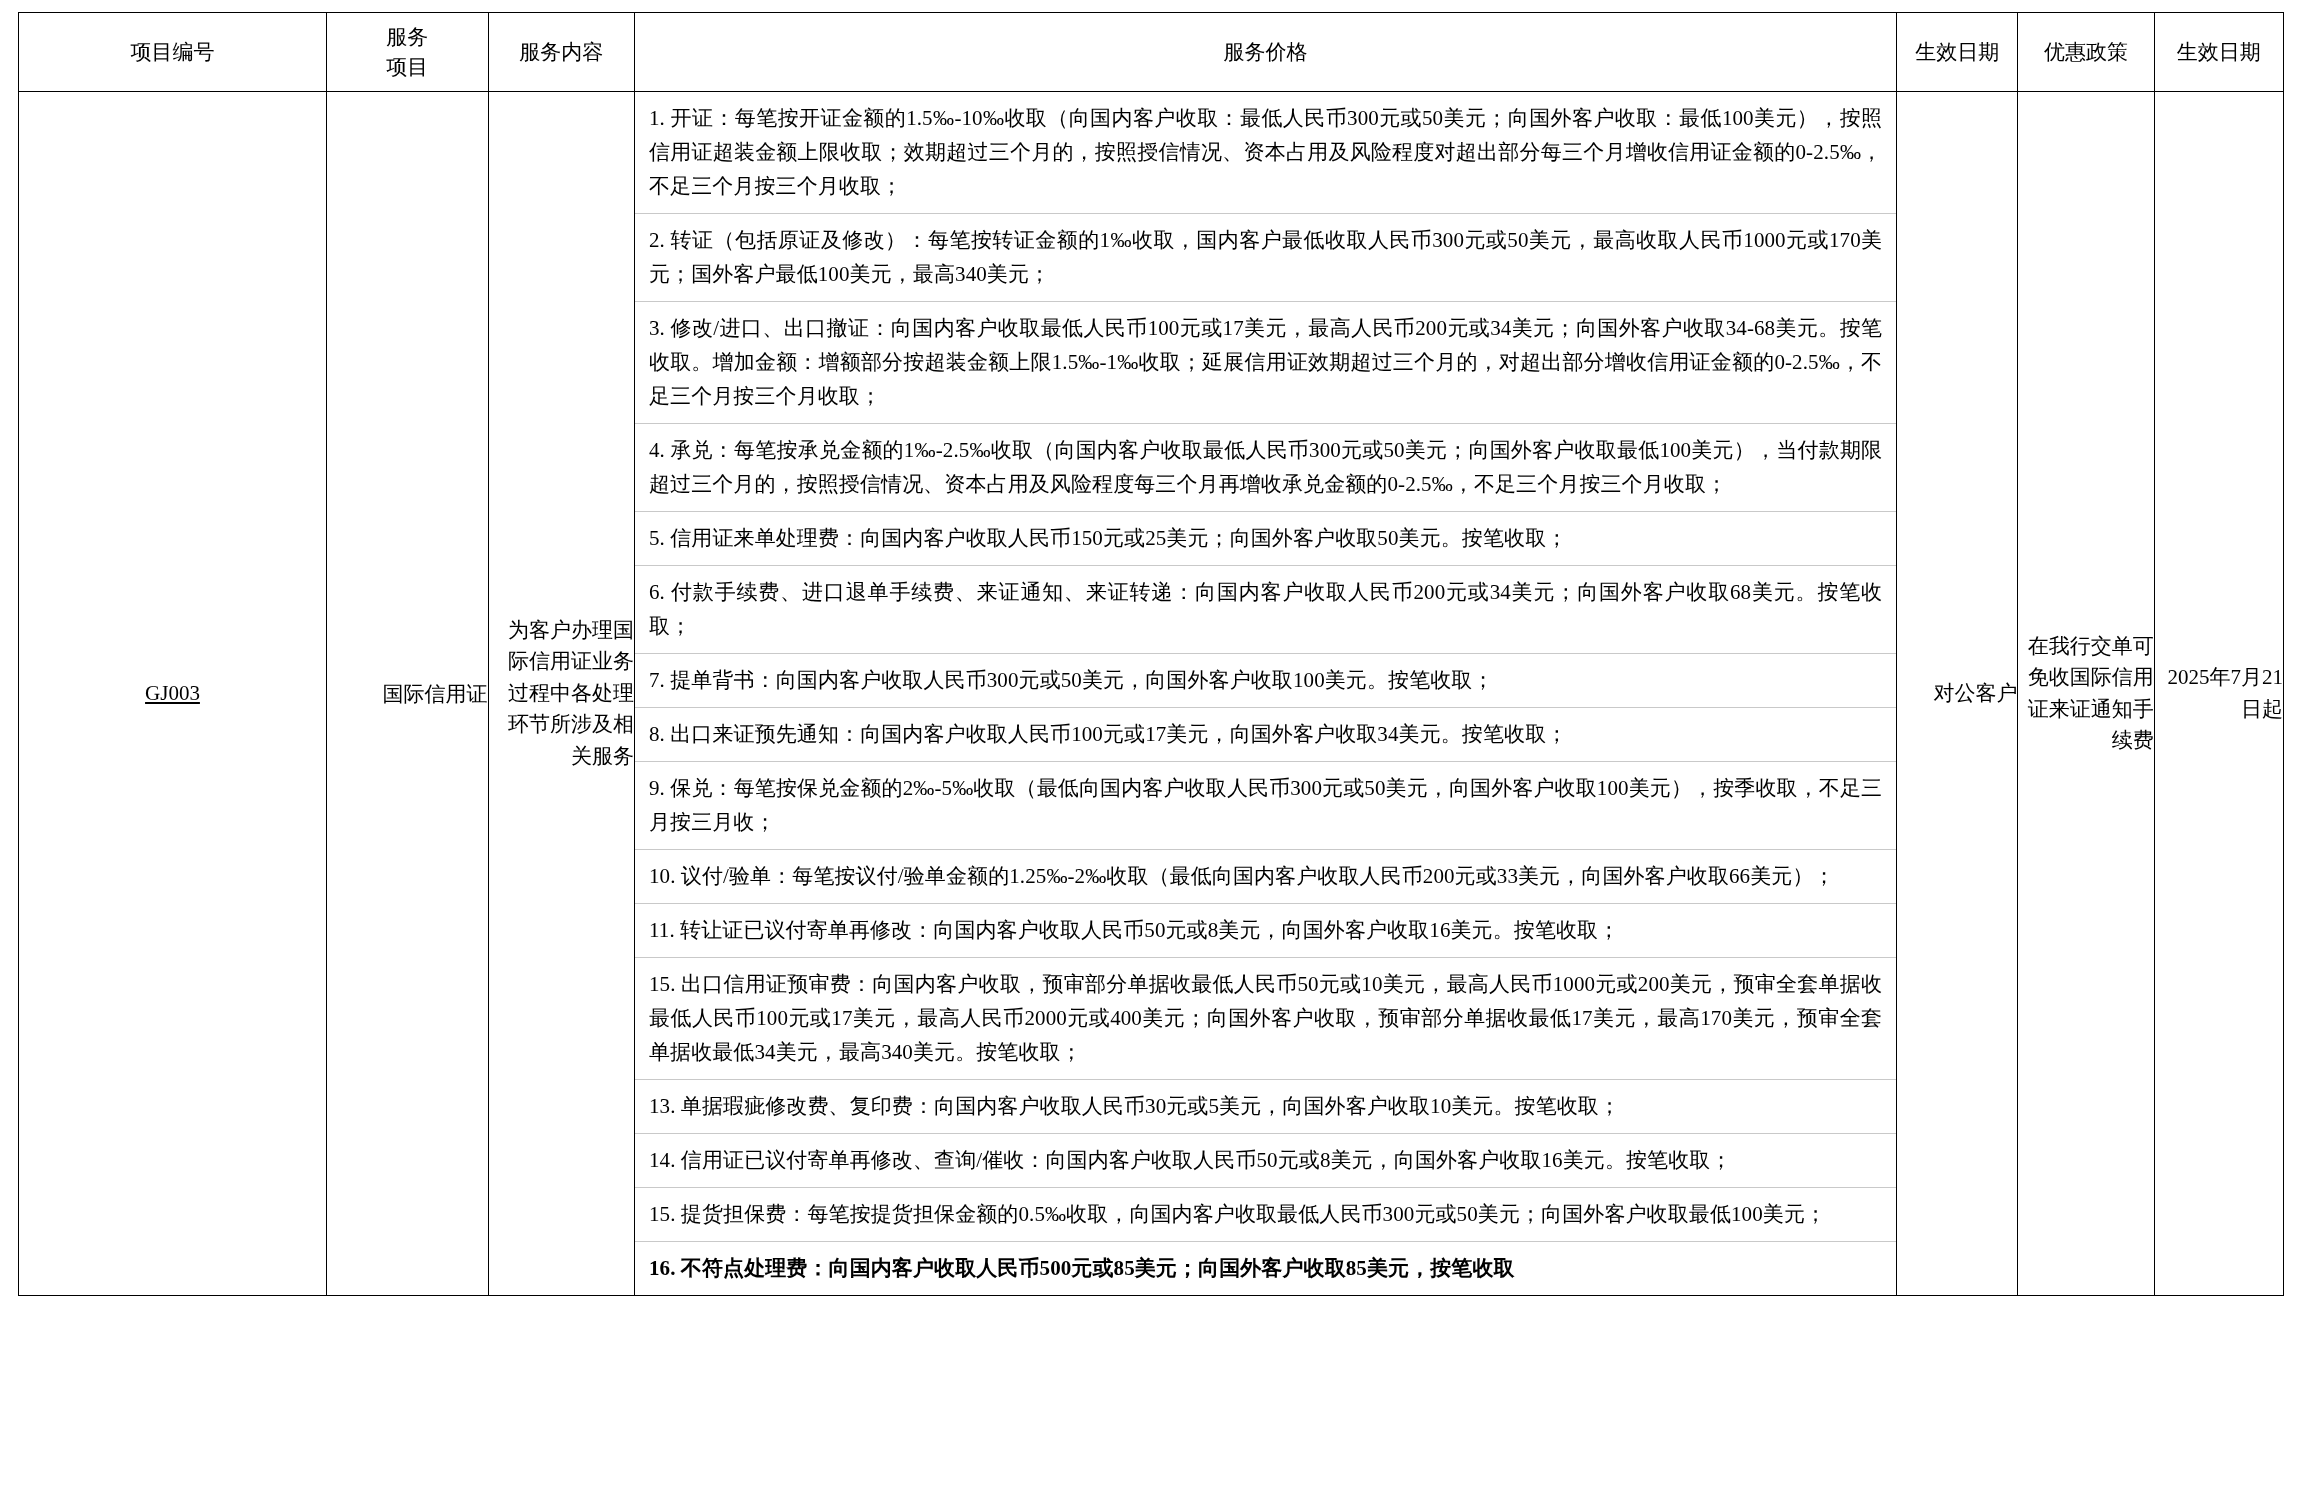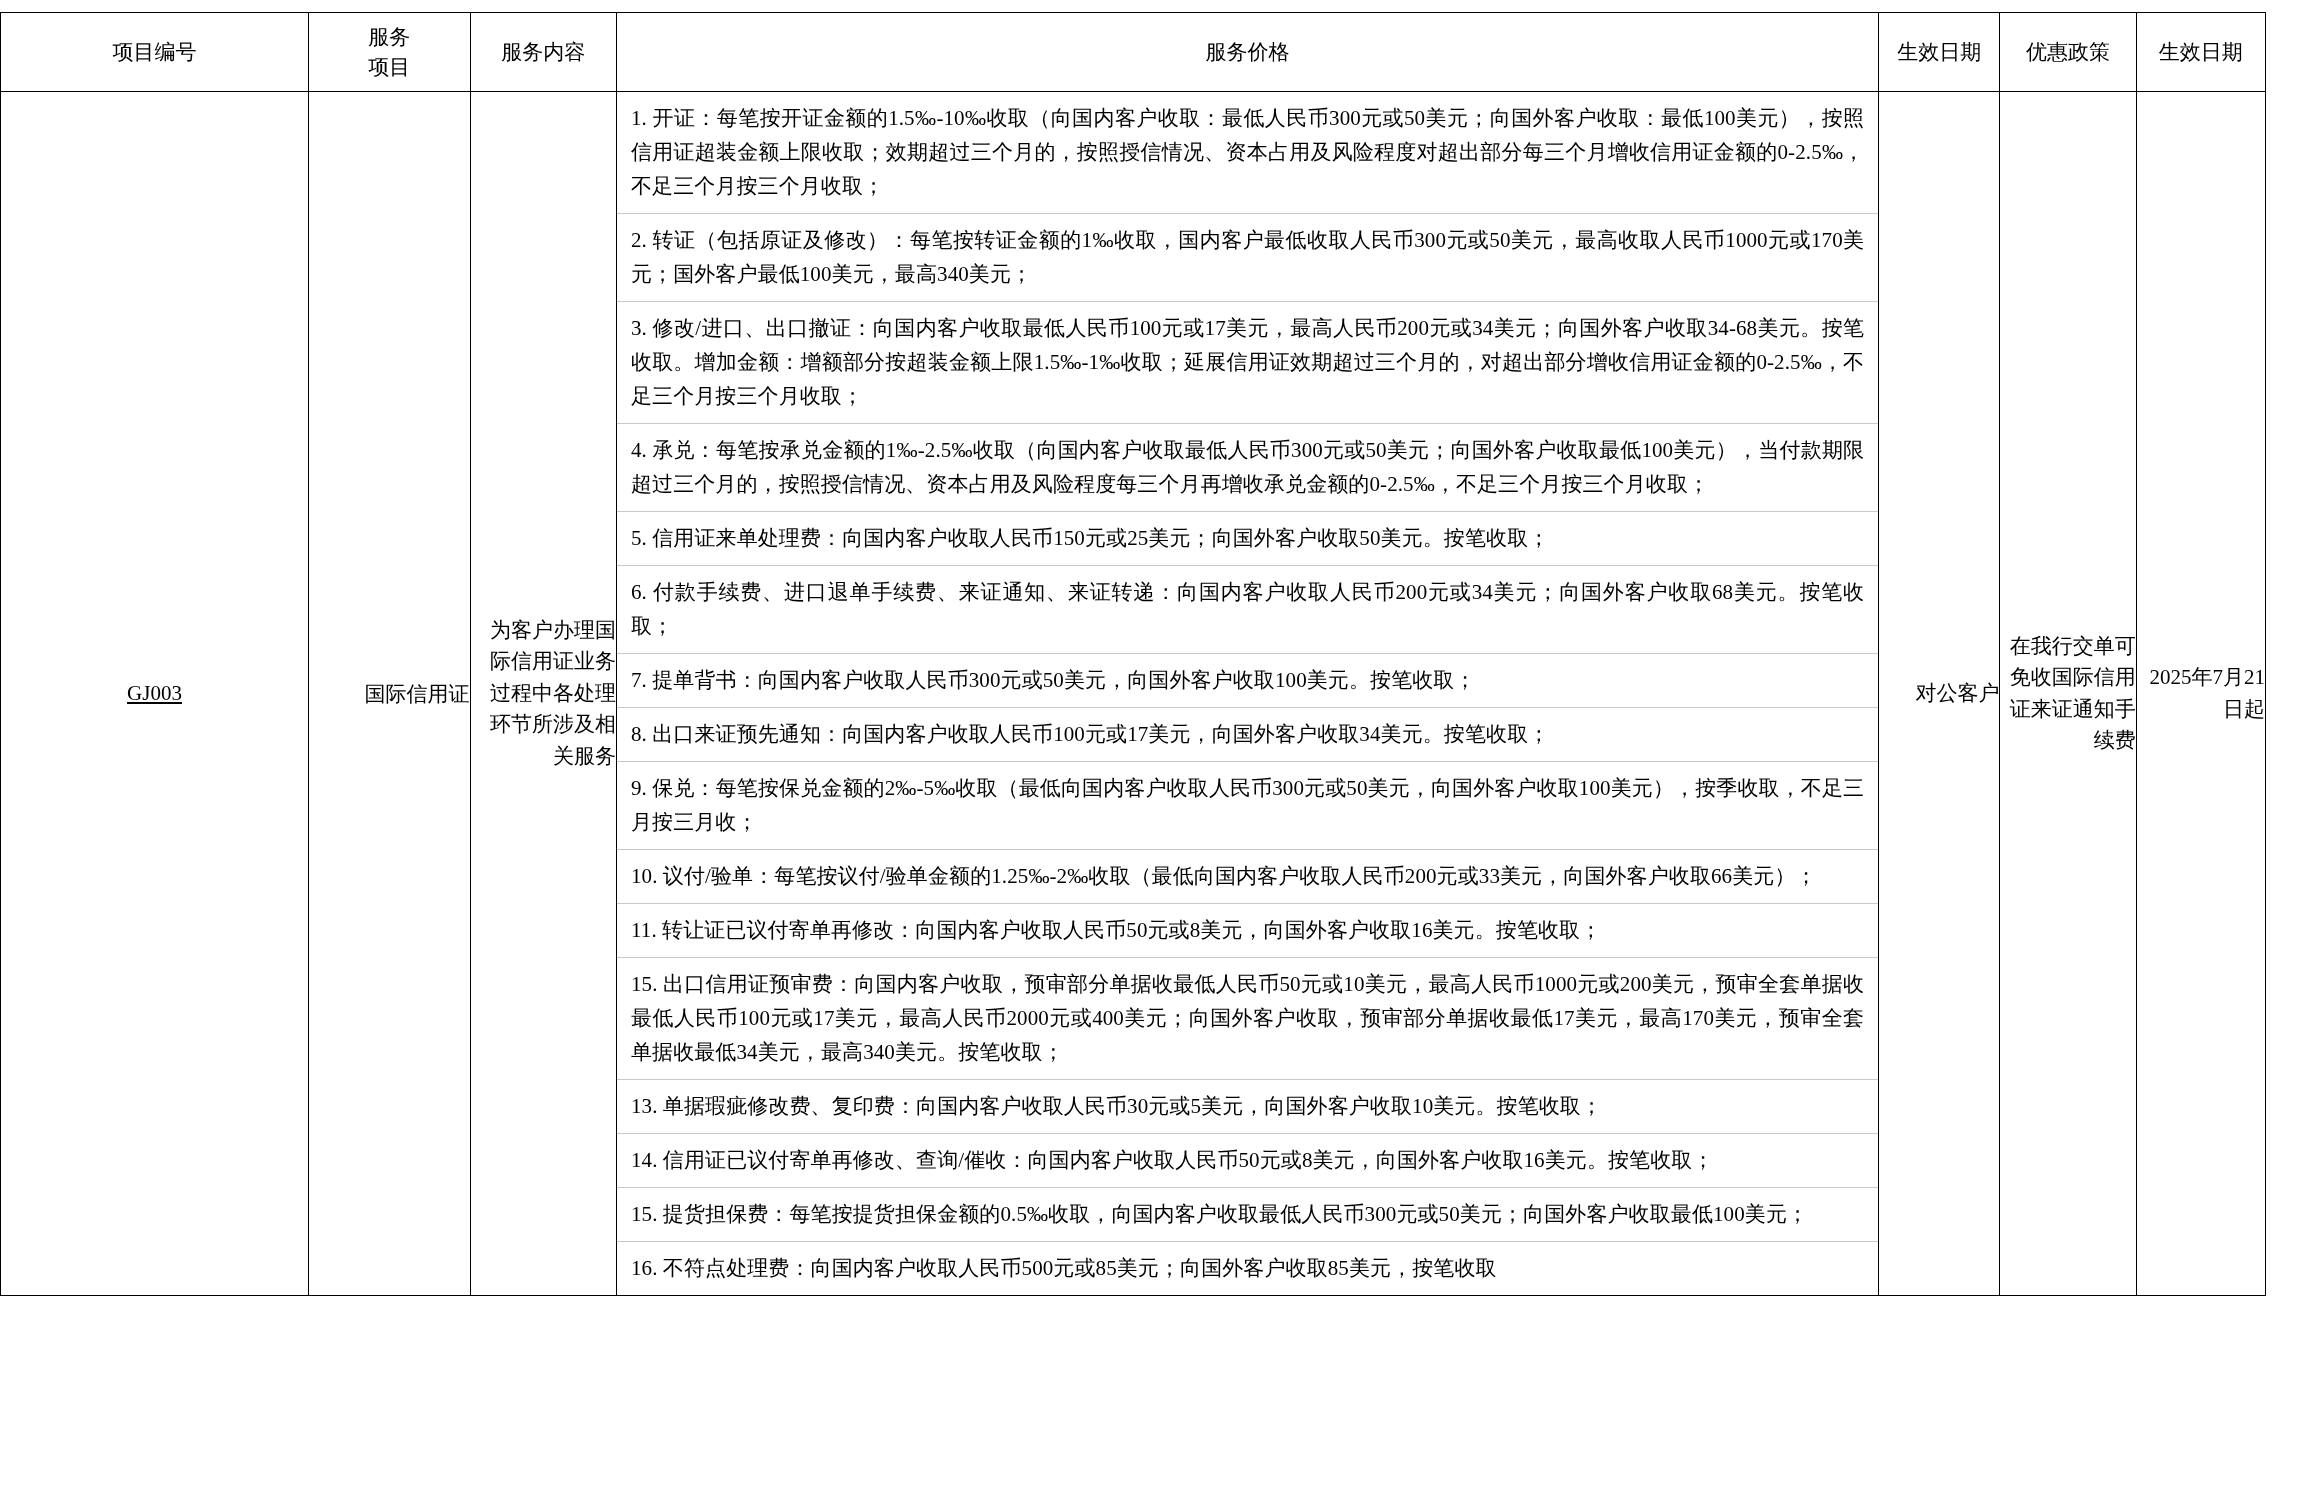--- a/index.html
+++ b/index.html
@@ -12,21 +12,21 @@
     height: 1512px;
     font-family: "Liberation Serif", "DejaVu Serif", serif;
     color: #000000;
     overflow: hidden;
   }
   .page {
     position: relative;
     width: 2304px;
     height: 1512px;
     box-sizing: border-box;
-    padding: 12px 18px 0 0;
+    padding: 12px 18px 0 18px;
   }
   table.fee-table {
     border-collapse: collapse;
     table-layout: fixed;
     width: 2266px;
     margin: 0;
   }
   table.fee-table td, table.fee-table th {
     border: 1px solid #000000;
     vertical-align: middle;
@@ -83,20 +83,21 @@
     font-size: 21px;
     line-height: 1.62;
     padding: 9px 14px 10px 14px;
     border-bottom: 1px solid #c9c9c9;
     text-align: justify;
     text-justify: inter-ideograph;
     letter-spacing: 0.1px;
   }
   .price-item:last-child {
     border-bottom: none;
+    font-weight: bold;
   }
 </style>
 </head>
 <body>
 
 <div class="page">
   <table class="fee-table">
     <colgroup>
       <col class="col-code">
       <col class="col-item">

